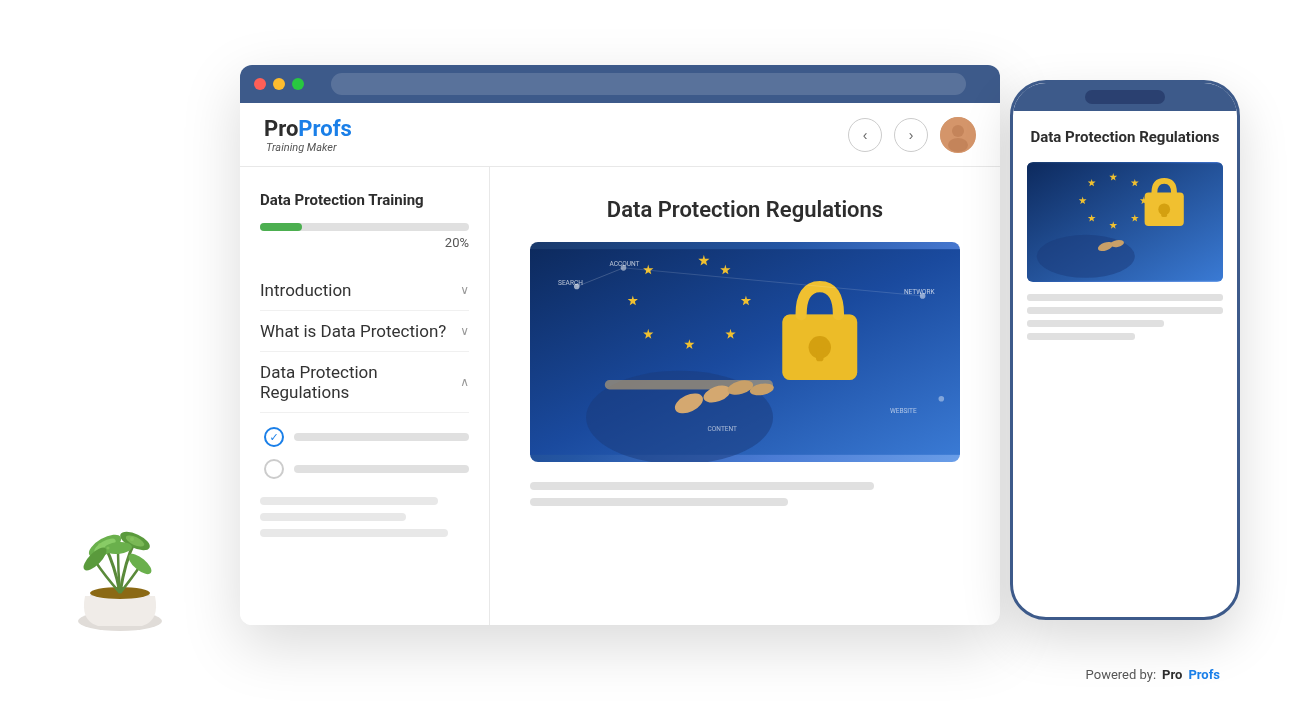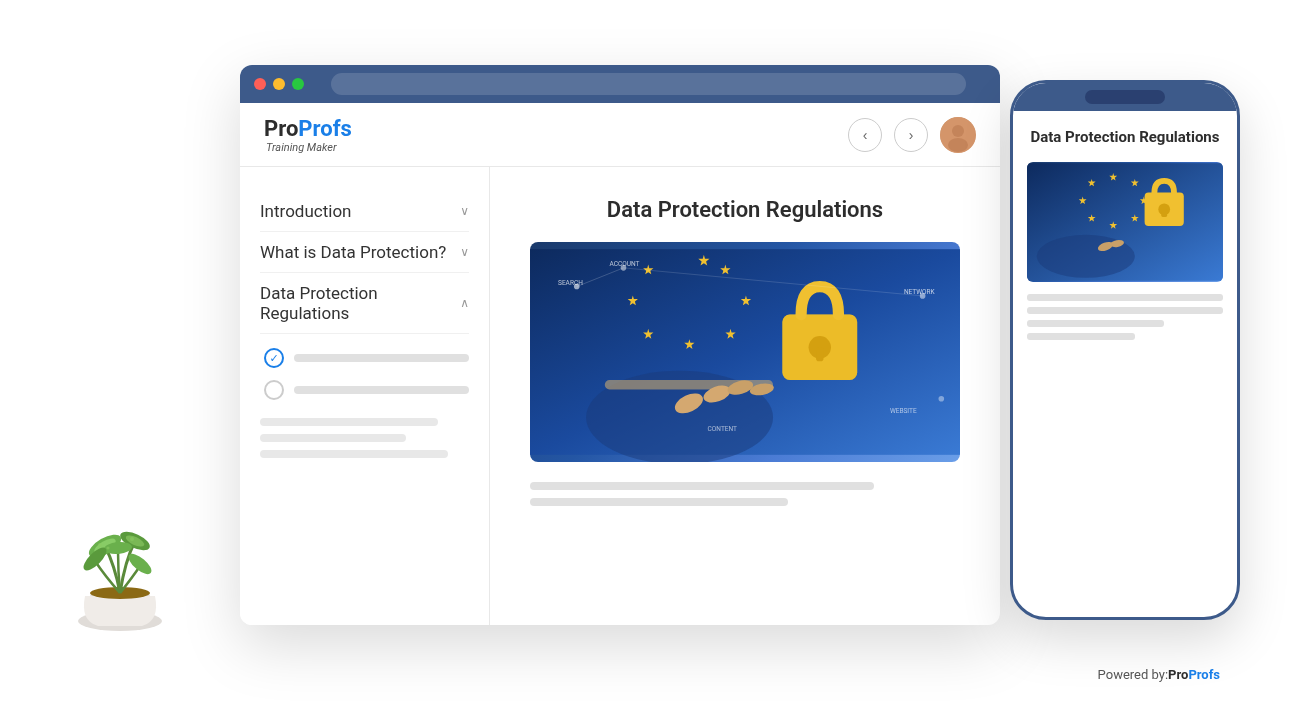--- a/index.html
+++ b/index.html
@@ -385,20 +385,21 @@
     }
     .phone-line.short { width: 70%; }
 
     
     .powered-by {
       position: absolute;
       bottom: 24px;
       right: 80px;
       display: flex;
       align-items: center;
+      gap: 6px;
       font-size: 13px;
       color: #555;
     }
 
     .powered-logo-pro { font-weight: 700; color: #2d2d2d; }
     .powered-logo-profs { font-weight: 700; color: #1a7fe8; }
 
     
     .gdpr-svg {
       width: 100%;
@@ -467,21 +468,28 @@
               <circle cx="18" cy="14" r="6" fill="#c4845a"></circle>
               <ellipse cx="18" cy="28" rx="10" ry="7" fill="#c4845a"></ellipse>
             </svg>
           </div>
         </div>
       </div>
 
       <div class="app-body">
 
         <div class="sidebar">
-
+          <div class="sidebar-title">Data Protection Training</div>
+
+          <div class="progress-container">
+            <div class="progress-bar-bg">
+              <div class="progress-bar-fill"></div>
+            </div>
+            <div class="progress-text">20%</div>
+          </div>
 
           <div class="menu-item">
             <span class="menu-item-label">Introduction</span>
             <span class="menu-chevron">∨</span>
           </div>
 
           <div class="menu-item">
             <span class="menu-item-label">What is Data Protection?</span>
             <span class="menu-chevron">∨</span>
           </div>

